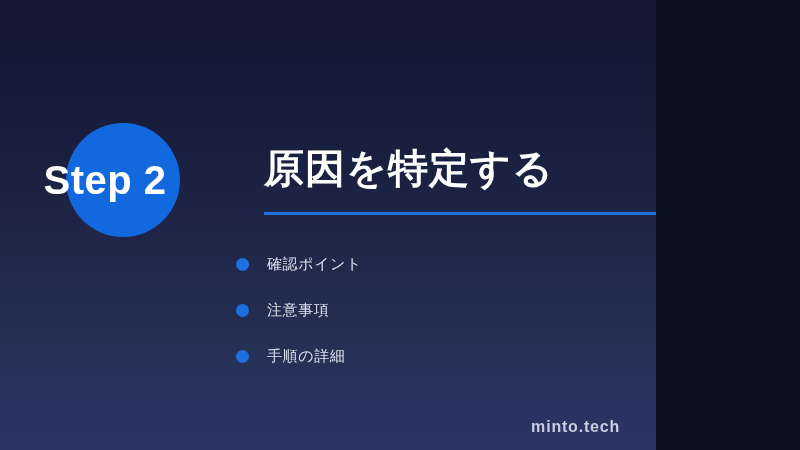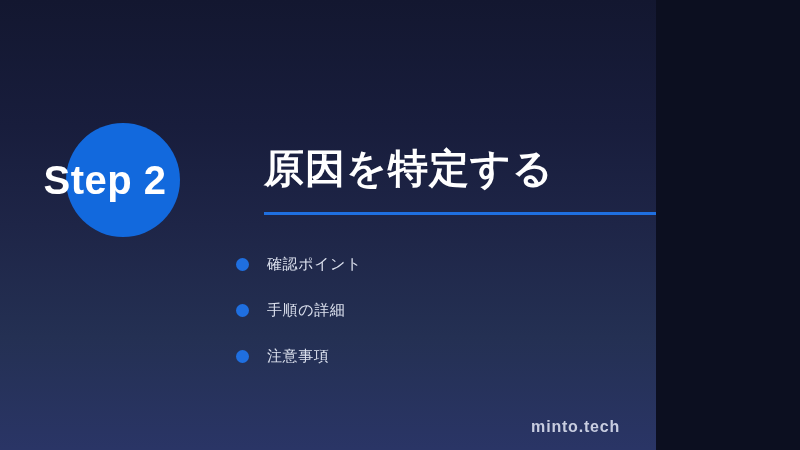--- a/index.html
+++ b/index.html
@@ -131,23 +131,23 @@
     <div id="title-divider"></div>
   </div>
 
   <ul id="bullet-list">
     <li class="bullet-item">
       <span class="bullet-dot"></span>
       <span class="bullet-text">確認ポイント</span>
     </li>
     <li class="bullet-item">
       <span class="bullet-dot"></span>
-      <span class="bullet-text">手順の詳細</span>
+      <span class="bullet-text">注意事項</span>
     </li>
     <li class="bullet-item">
       <span class="bullet-dot"></span>
-      <span class="bullet-text">注意事項</span>
+      <span class="bullet-text">手順の詳細</span>
     </li>
   </ul>
 
   <div id="footer-brand">minto.tech</div>
 
 </div>
 
 </body></html>

